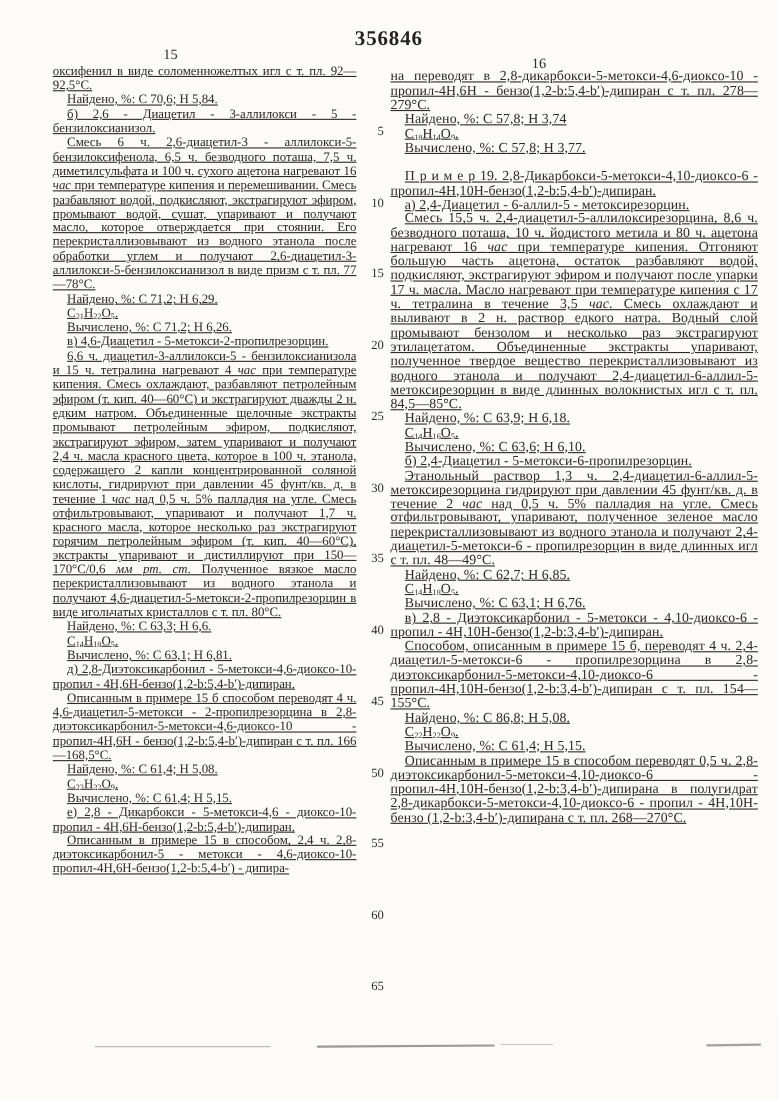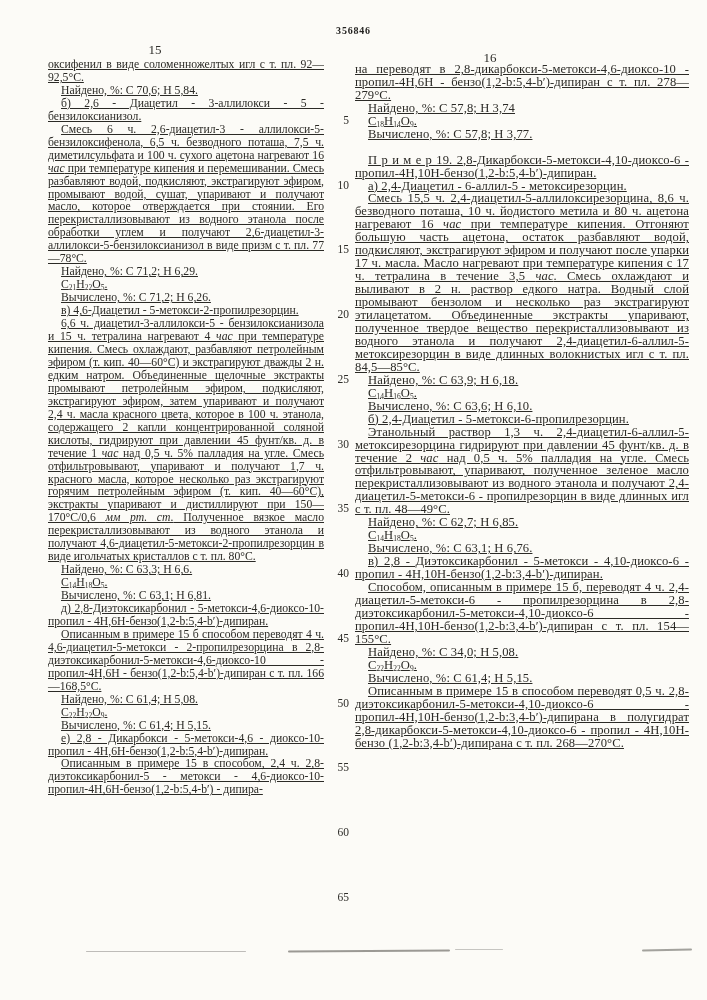--- a/index.html
+++ b/index.html
@@ -9,21 +9,21 @@
     width:707px;height:1000px;
     margin:0 auto;
     background:#fcfbf7;
     font-family:"Liberation Serif","DejaVu Serif",serif;
     color:#2b2a26;
     overflow:hidden;
   }
   .patent-number{
     position:absolute;left:0;right:0;top:25px;
     text-align:center;font-weight:bold;
-    font-size:10px;letter-spacing:.8px;color:#232220;
+    font-size:19px;letter-spacing:.8px;color:#232220;
   }
   .page-num{position:absolute;font-size:13px;color:#2e2d29;}
   .pn-left{left:135px;top:42px;width:40px;text-align:center;}
   .pn-right{left:470px;top:50px;width:40px;text-align:center;}
   .col{position:absolute;text-decoration:underline;}
   .col-left{left:48px;top:59px;width:276px;}
   .col-right{left:355px;top:63px;width:334px;}
   .col p{
     margin:0;
     text-align:justify;
@@ -102,21 +102,21 @@
       <p class="indent">Найдено, %: C 63,9; H 6,18.</p>
       <p class="indent">C<sub>14</sub>H<sub>16</sub>O<sub>5</sub>.</p>
       <p class="indent">Вычислено, %: C 63,6; H 6,10.</p>
       <p class="indent">б) 2,4-Диацетил - 5-метокси-6-пропилрезорцин.</p>
       <p class="indent">Этанольный раствор 1,3 ч. 2,4-диацетил-6-аллил-5-метоксирезорцина гидрируют при давлении 45 фунт/кв. д. в течение 2 <i>час</i> над 0,5 ч. 5% палладия на угле. Смесь отфильтровывают, упаривают, полученное зеленое масло перекристаллизовывают из водного этанола и получают 2,4-диацетил-5-метокси-6 - пропилрезорцин в виде длинных игл с т. пл. 48—49°С.</p>
       <p class="indent">Найдено, %: C 62,7; H 6,85.</p>
       <p class="indent">C<sub>14</sub>H<sub>18</sub>O<sub>5</sub>.</p>
       <p class="indent">Вычислено, %: C 63,1; H 6,76.</p>
       <p class="indent">в) 2,8 - Диэтоксикарбонил - 5-метокси - 4,10-диоксо-6 - пропил - 4H,10H-бензо(1,2-b:3,4-b′)-дипиран.</p>
       <p class="indent">Способом, описанным в примере 15 б, переводят 4 ч. 2,4-диацетил-5-метокси-6 - пропилрезорцина в 2,8-диэтоксикарбонил-5-метокси-4,10-диоксо-6 - пропил-4H,10H-бензо(1,2-b:3,4-b′)-дипиран с т. пл. 154—155°С.</p>
-      <p class="indent">Найдено, %: C 34,0; H 5,08.</p>
+      <p class="indent">Найдено, %: C 86,8; H 5,08.</p>
       <p class="indent">C<sub>22</sub>H<sub>22</sub>O<sub>9</sub>.</p>
       <p class="indent">Вычислено, %: C 61,4; H 5,15.</p>
       <p class="indent">Описанным в примере 15 в способом переводят 0,5 ч. 2,8-диэтоксикарбонил-5-метокси-4,10-диоксо-6 - пропил-4H,10H-бензо(1,2-b:3,4-b′)-дипирана в полугидрат 2,8-дикарбокси-5-метокси-4,10-диоксо-6 - пропил - 4H,10H-бензо (1,2-b:3,4-b′)-дипирана с т. пл. 268—270°С.</p>
     </div>
 
   <div class="artifact a1"></div>
   <div class="artifact a2"></div>
   <div class="artifact a3"></div>
   <div class="artifact a4"></div>
 </div>

